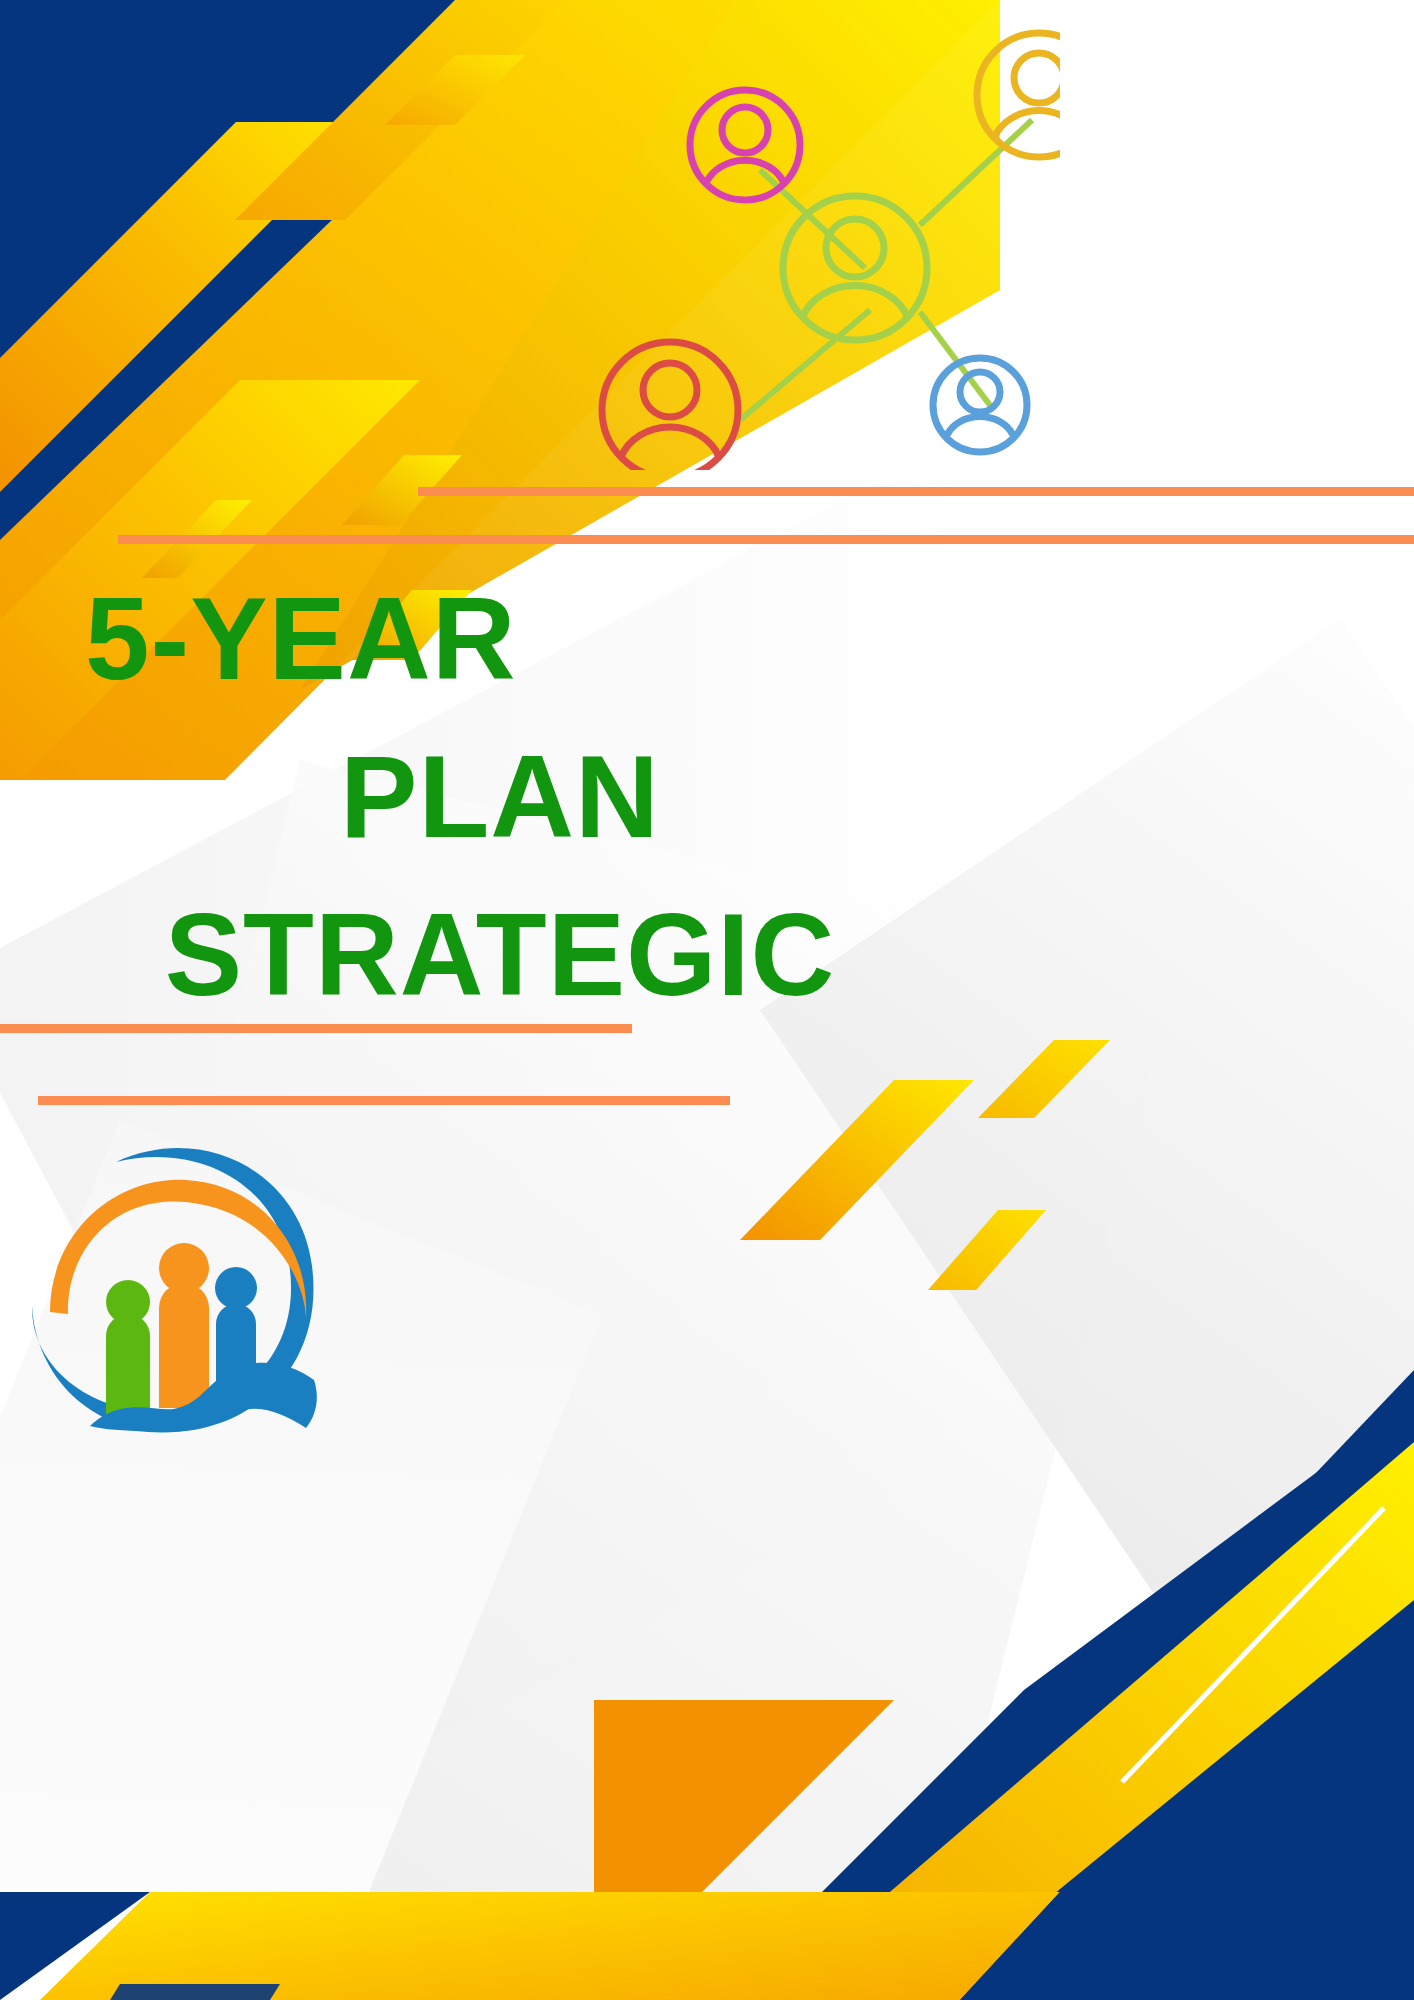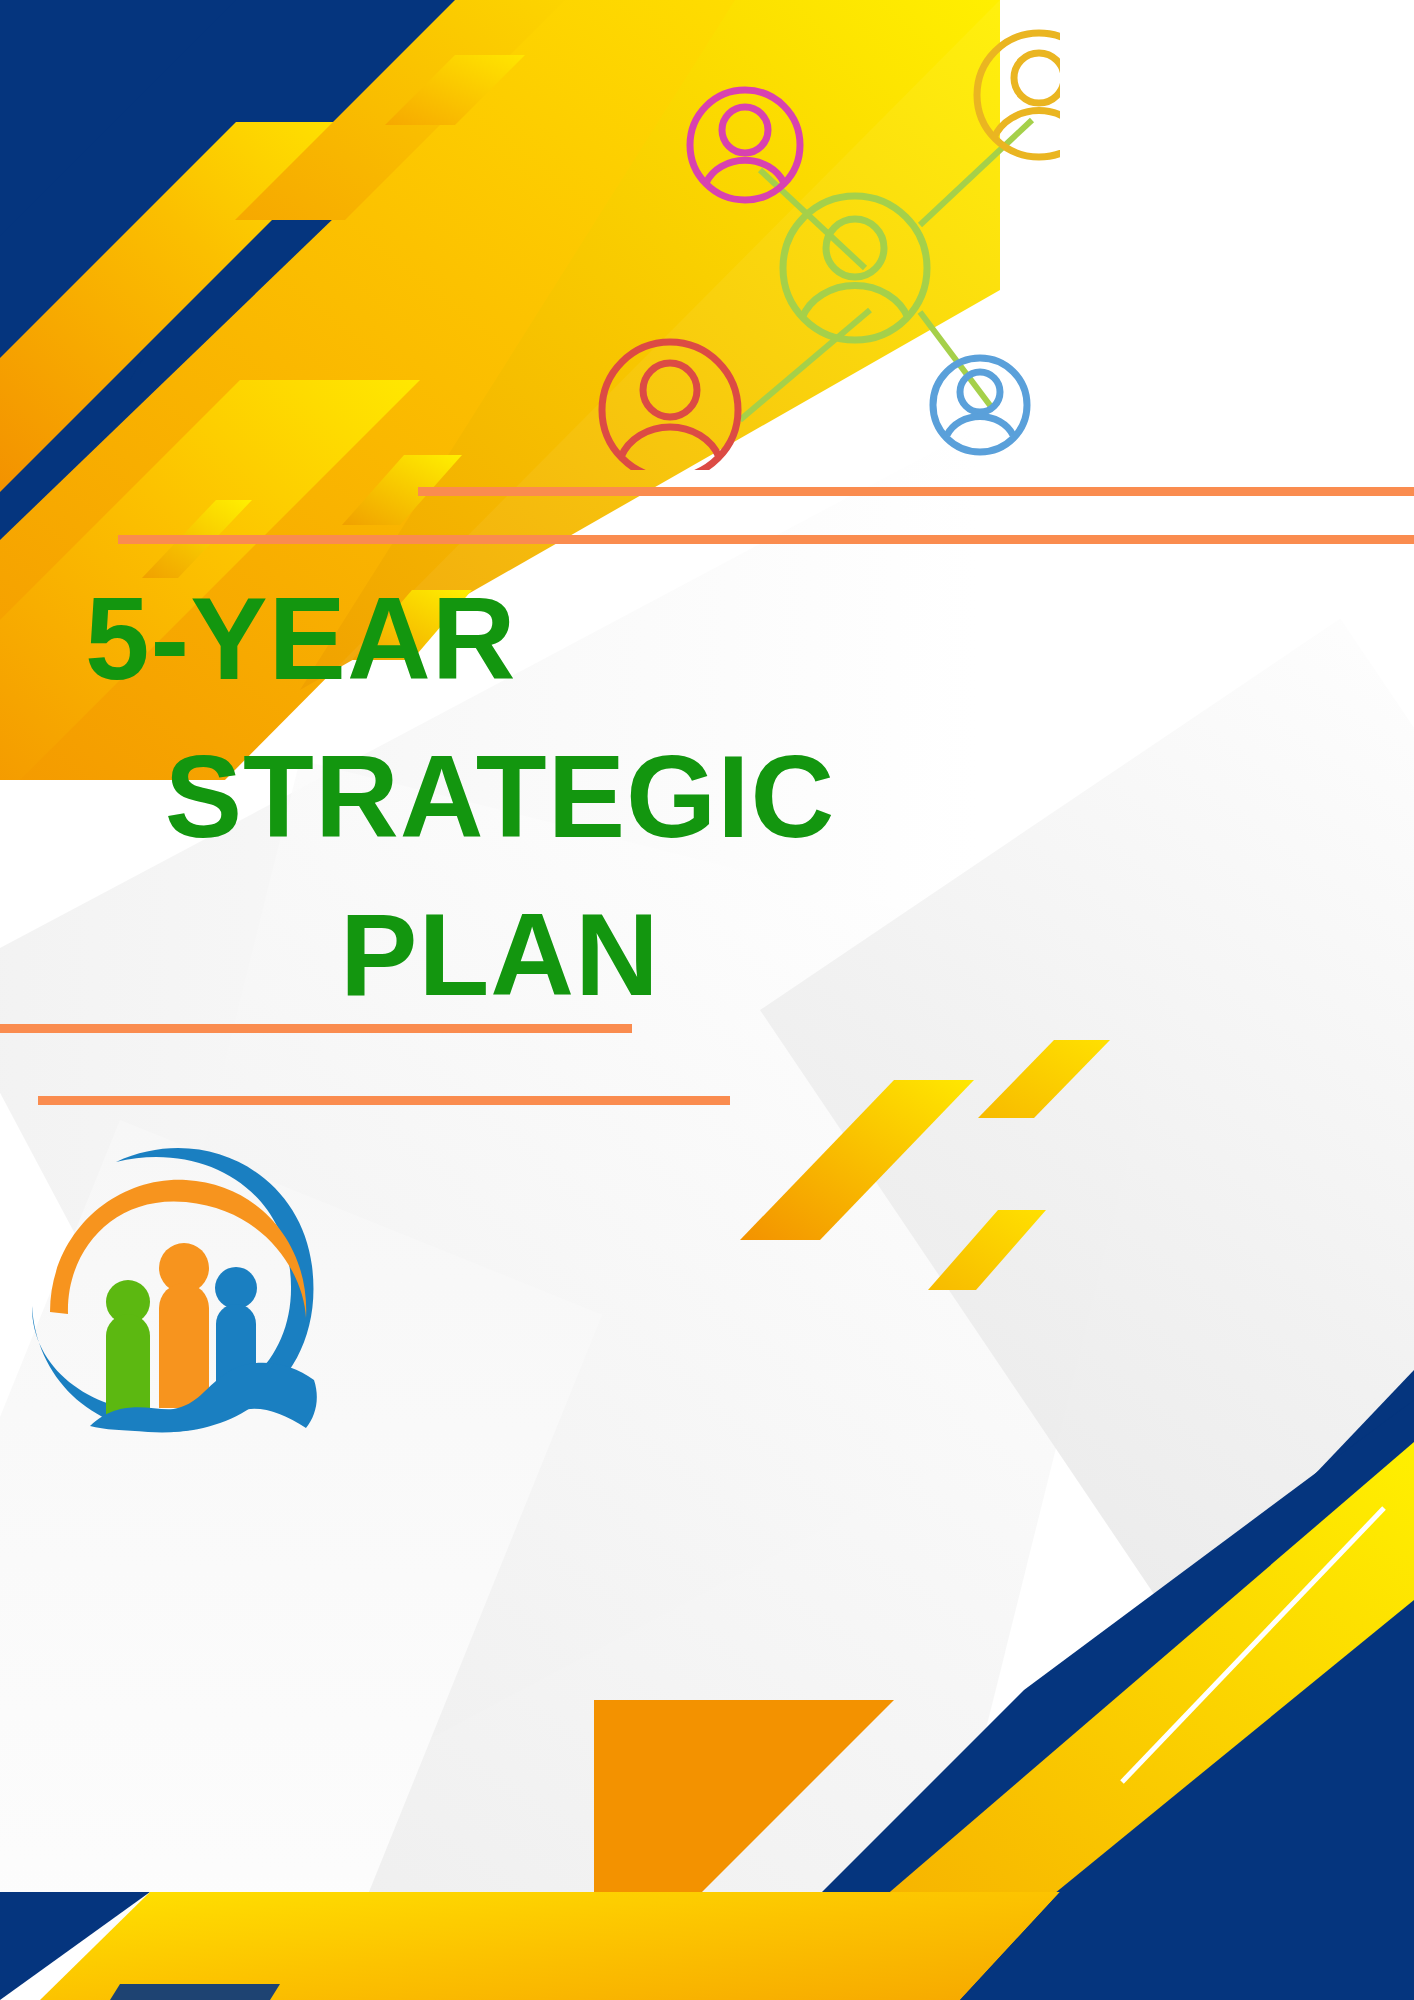--- a/index.html
+++ b/index.html
@@ -213,22 +213,22 @@
         <path d="M367,415 a36,31 0 0 1 66,0"></path>
       </g>
     </svg>
   </div>
 
   <div class="rule rule-a"></div>
   <div class="rule rule-b"></div>
 
   <div class="title-block">
     <div class="title-line l1">5-YEAR</div>
+    <div class="title-line l3">PLAN</div>
     <div class="title-line l2">STRATEGIC</div>
-    <div class="title-line l3">PLAN</div>
   </div>
 
   <div class="rule rule-c"></div>
   <div class="rule rule-d"></div>
 
   <div class="community-logo">
     <svg width="300" height="300" viewBox="0 0 300 300" xmlns="http://www.w3.org/2000/svg">
 
       <path d="M88,26 C175,-14 272,36 284,130 C297,232 222,296 140,296 C62,296 8,240 4,170
                C3,230 60,276 132,276 C208,276 272,222 262,134 C252,48 170,6 88,26 Z" fill="#1a7fc1"></path>

